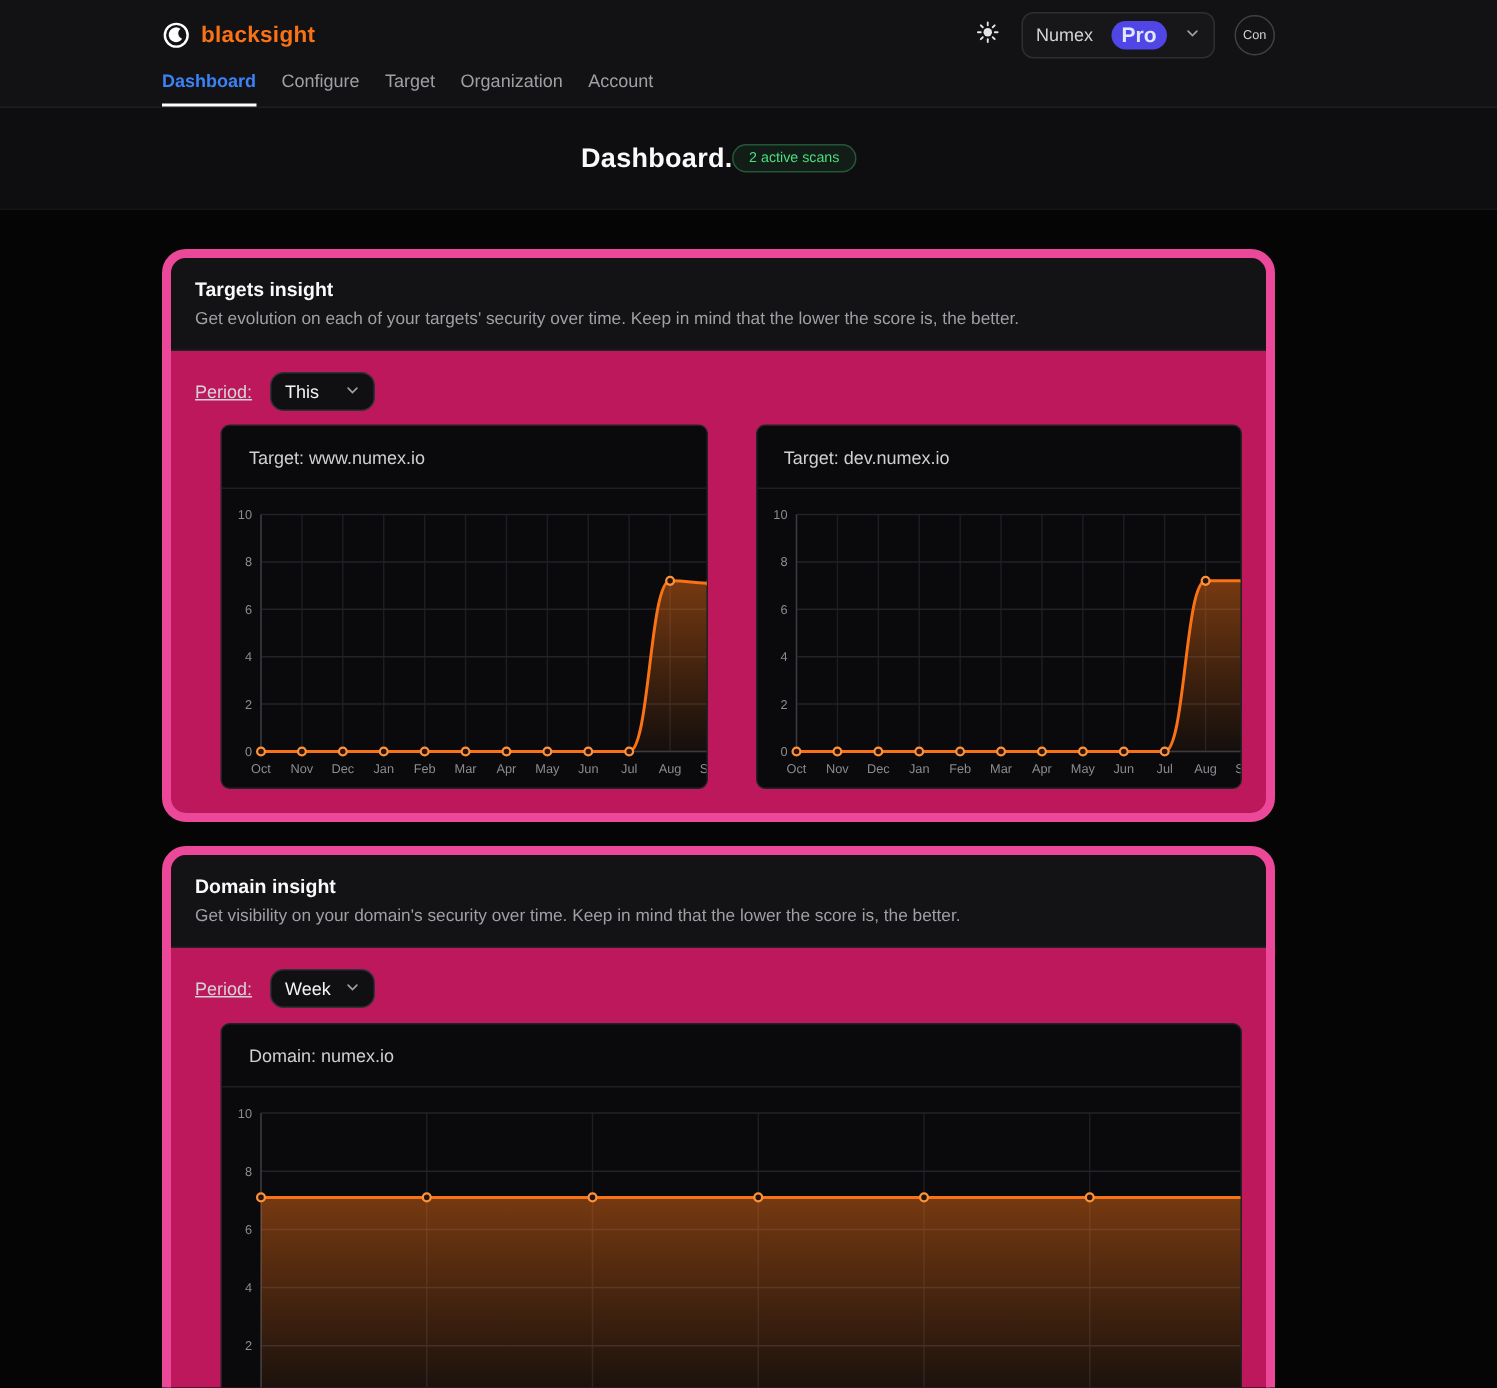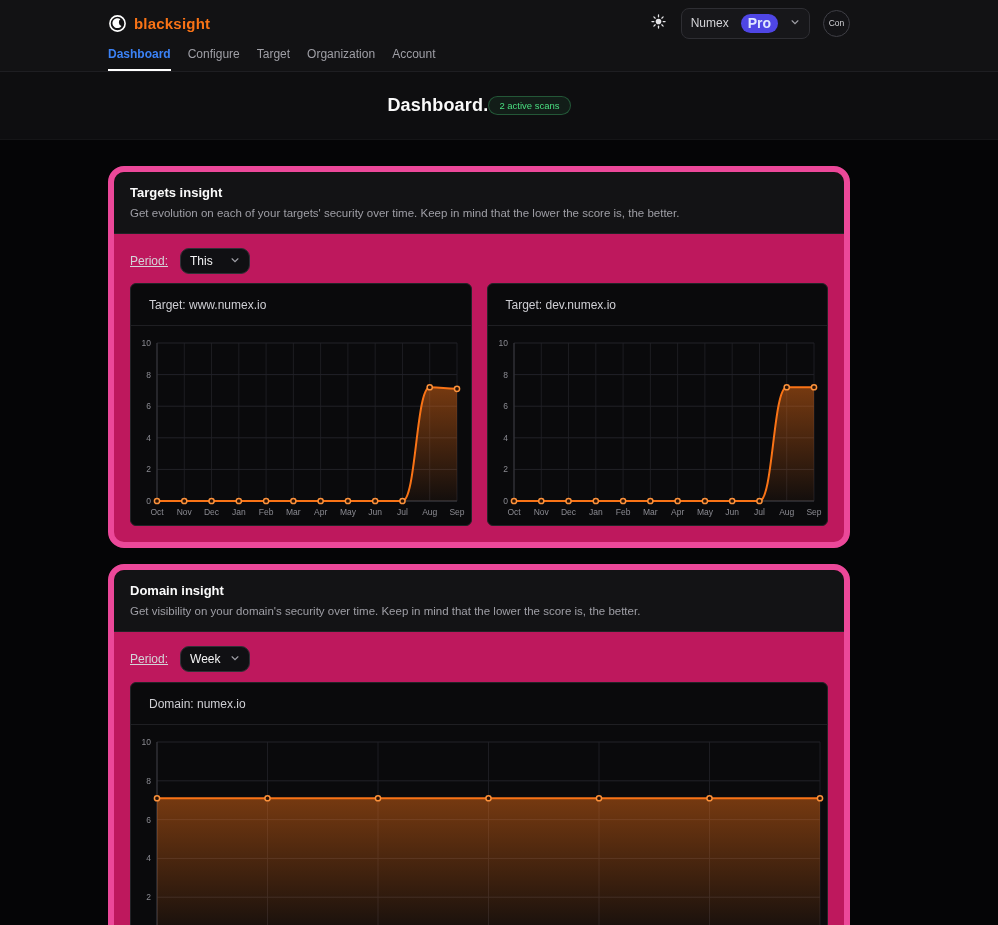--- a/index.html
+++ b/index.html
@@ -46,21 +46,21 @@
   .card-body { padding:14px 16px 16px; }
   .card-footer { background:#131315; border-top:1px solid #222226; padding:14px 16px; font-size:11.5px; color:#9f9fa6; }
 
   .period-row { display:flex; align-items:center; gap:12px; margin-bottom:9px; }
   .period-label { font-size:12px; color:#d4d4d8;text-decoration:underline; }
   .select { display:flex; align-items:center; justify-content:space-between; width:70px; height:26px;
             background:#101013; border:1px solid #303036; border-radius:9px; padding:0 9px;
             font-size:12px; color:#f4f4f5; cursor:pointer; }
 
   .panels { display:flex; gap:15px; }
-  .panel { flex:1; background:#0a0a0c; border:1px solid #232327; border-radius:6px; overflow:hidden; }
+  .panel { flex:1; background:#0a0a0c; border:1px solid #232327; border-radius:6px; overflow:hidden;margin-left:17px; }
   .panel-header { padding:0 18px; height:42px; display:flex; align-items:center; border-bottom:1px solid #1f1f23;
                   font-size:12px; color:#cfcfd4; }
   .panel-chart svg { display:block; margin-top:3px; }
 </style>
 </head>
 <body>
 
 <header class="topbar">
   <div class="inner">
     <div class="topbar-row">

